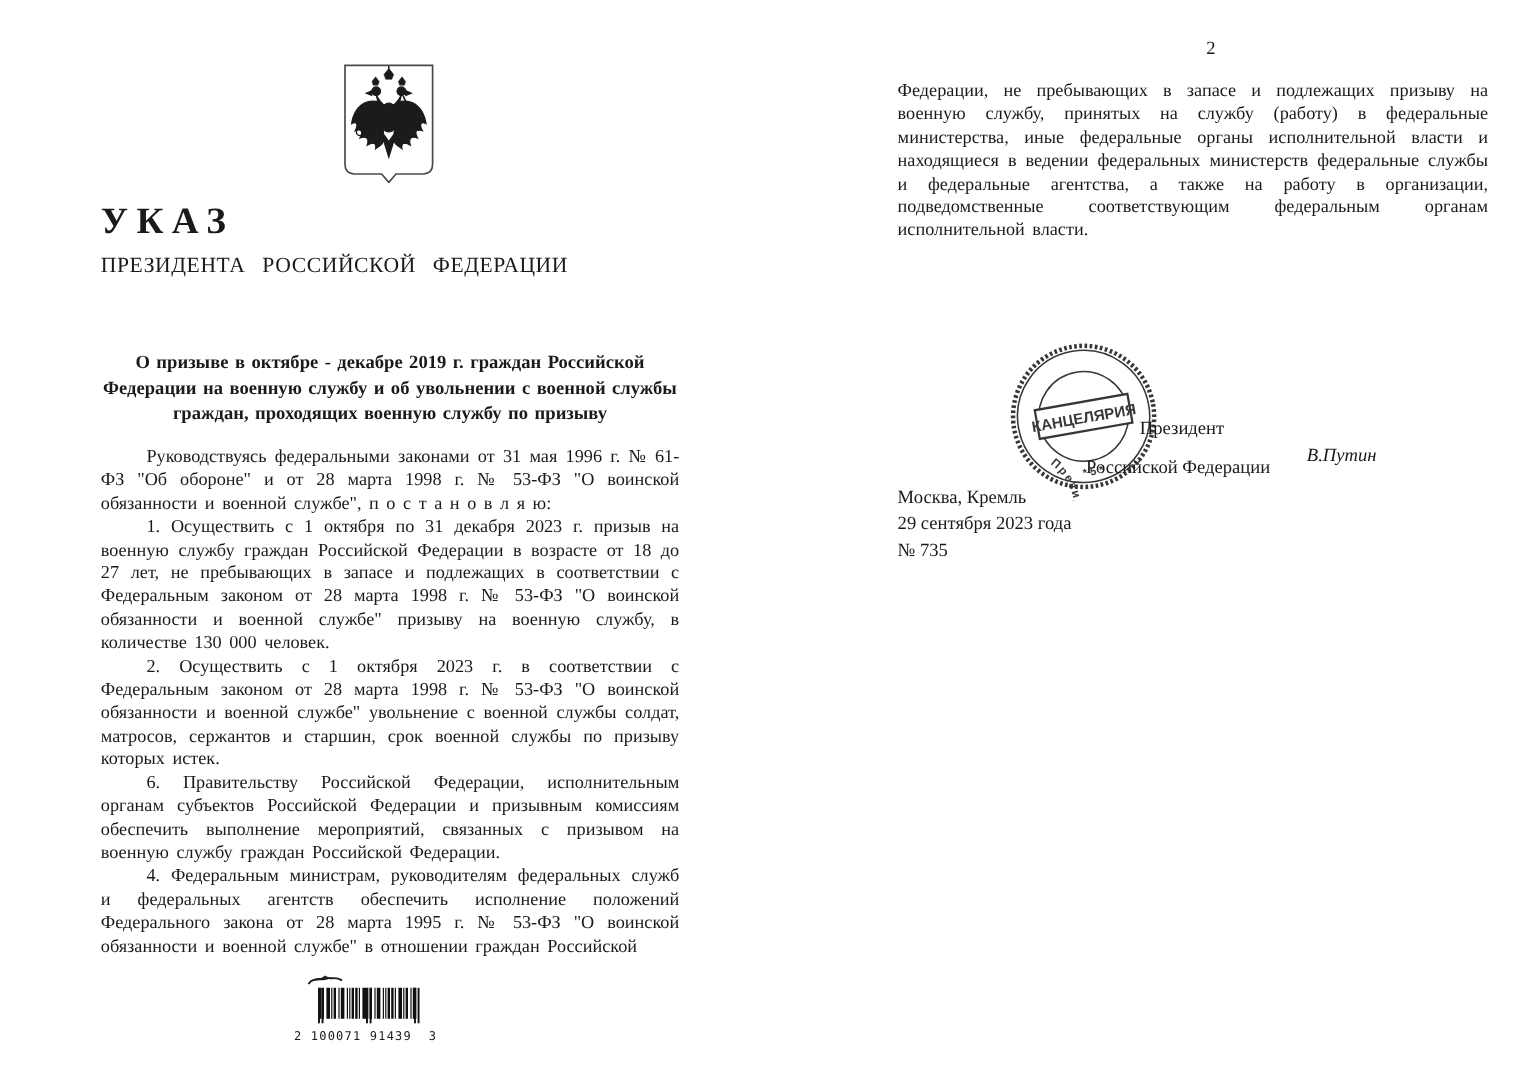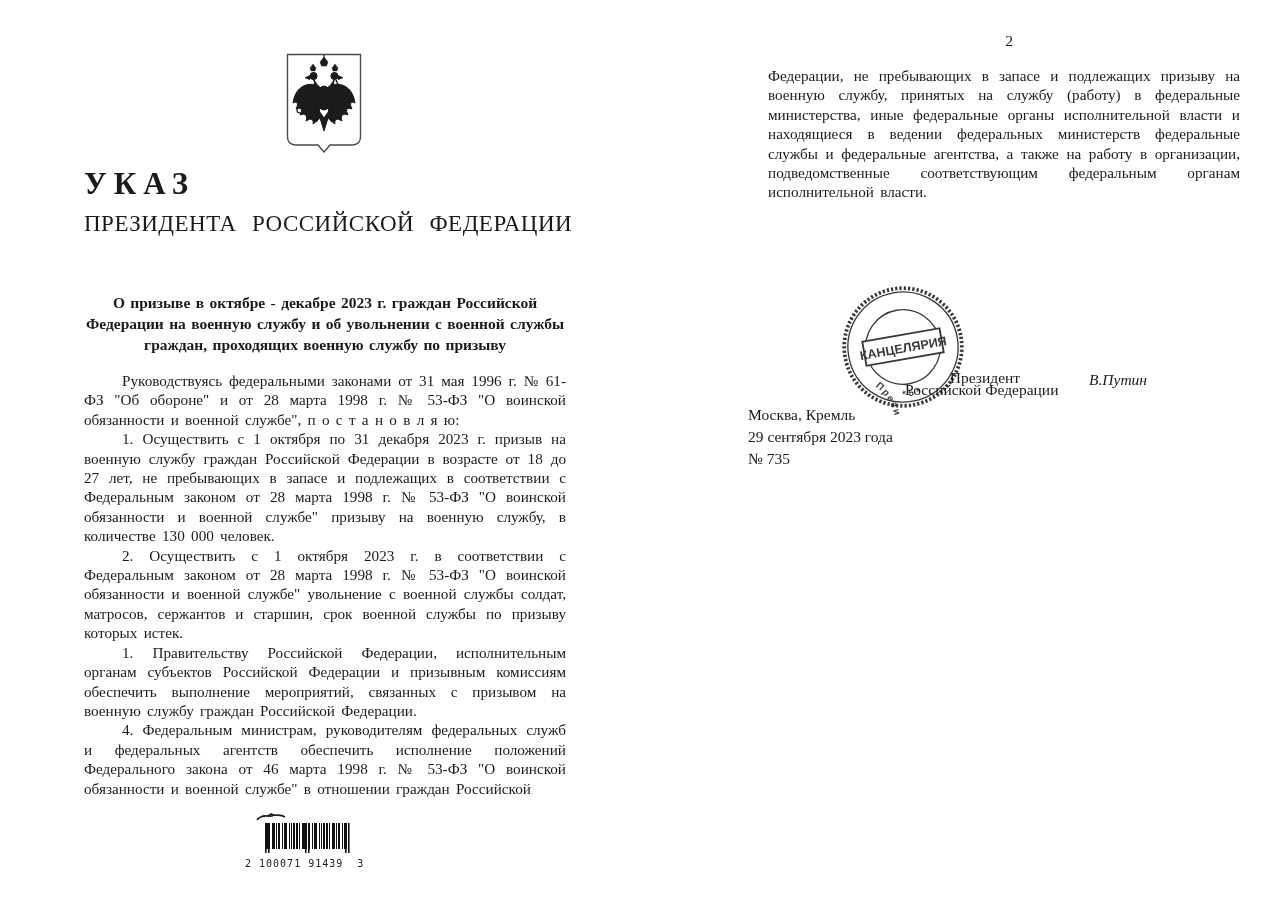--- a/index.html
+++ b/index.html
@@ -10,43 +10,43 @@
   .abs{position:absolute;}
 
   
   .emblem-box{left:286px;top:53px;width:76px;height:100px;}
   .doc-type{
     left:84px;top:166px;width:482px;
     font-size:31px;font-weight:bold;letter-spacing:7px;
   }
   .issuer{
     left:84px;top:211px;width:482px;text-align:left;
-    font-size:23px;letter-spacing:0.5px;word-spacing:9px;white-space:nowrap;
+    font-size:18px;letter-spacing:0.5px;word-spacing:9px;white-space:nowrap;
   }
   .decree-title{
     left:74px;top:292px;width:502px;text-align:center;
     font-weight:bold;font-size:15.5px;line-height:21px;word-spacing:1.5px;
   }
   .doc-body{font-size:15.2px;line-height:19.4px;text-align:justify;word-spacing:2.5px;}
   .doc-body p{margin:0;text-indent:38px;}
-  .doc-body p.no-indent{text-indent:0;margin-left:20px;}
+  .doc-body p.no-indent{text-indent:0;}
   .body-left{left:84px;top:371px;width:482px;}
   .body-right{left:748px;top:66px;width:492px;}
 
   .barcode{left:243px;top:810px;width:110px;text-align:right;}
   .barcode .mark{display:block;margin-left:12px;height:13px;}
   .barcode .digits{
     font-family:"DejaVu Sans Mono", monospace;font-size:10px;
     letter-spacing:1px;margin-top:1px;margin-left:2px;white-space:pre;
   }
 
   
   .page-number{left:756px;top:32px;width:506px;text-align:center;font-size:15.5px;}
   .sig-line{font-size:15.5px;white-space:nowrap;}
-  .sig-title-1{left:929px;top:349px;width:112px;text-align:center;margin-top:20px;}
+  .sig-title-1{left:929px;top:349px;width:112px;text-align:center;}
   .sig-title-2{left:905px;top:371px;margin-top:10px;}
   .sig-name{left:1089px;top:371px;font-style:italic;}
   .place-line{left:748px;top:406px;font-size:15.5px;}
   .date-line{left:748px;top:428px;font-size:15.5px;}
   .number-line{left:748px;top:450px;font-size:15.5px;}
   .stamp{left:833px;top:277px;width:140px;height:140px;opacity:0.88;}
 </style>
 </head>
 <body>
 
@@ -80,28 +80,28 @@
 
         <line x1="50" y1="27" x2="63" y2="56" stroke-width="1.4"></line>
         <circle cx="14" cy="57" r="3" fill="none" stroke-width="1.2"></circle>
       </g>
     </svg>
 
     <div class="abs doc-type">УКАЗ</div>
 
     <div class="abs issuer">ПРЕЗИДЕНТА  РОССИЙСКОЙ  ФЕДЕРАЦИИ</div>
 
-    <div class="abs decree-title">О призыве в октябре - декабре 2023 г. граждан Российской Федерации на военную службу и об увольнении с военной службы граждан, проходящих военную службу по призыву</div>
+    <div class="abs decree-title">О призыве в октябре - декабре 2019 г. граждан Российской Федерации на военную службу и об увольнении с военной службы граждан, проходящих военную службу по призыву</div>
 
     <div class="abs doc-body body-left">
       <p>Руководствуясь федеральными законами от 31 мая 1996 г. № 61-ФЗ "Об обороне" и от 28 марта 1998 г. № 53-ФЗ "О воинской обязанности и военной службе", п о с т а н о в л я ю:</p>
       <p>1. Осуществить с 1 октября по 31 декабря 2023 г. призыв на военную службу граждан Российской Федерации в возрасте от 18 до 27 лет, не пребывающих в запасе и подлежащих в соответствии с Федеральным законом от 28 марта 1998 г. № 53-ФЗ "О воинской обязанности и военной службе" призыву на военную службу, в количестве 130 000 человек.</p>
       <p>2. Осуществить с 1 октября 2023 г. в соответствии с Федеральным законом от 28 марта 1998 г. № 53-ФЗ "О воинской обязанности и военной службе" увольнение с военной службы солдат, матросов, сержантов и старшин, срок военной службы по призыву которых истек.</p>
-      <p>1. Правительству Российской Федерации, исполнительным органам субъектов Российской Федерации и призывным комиссиям обеспечить выполнение мероприятий, связанных с призывом на военную службу граждан Российской Федерации.</p>
-      <p>4. Федеральным министрам, руководителям федеральных служб и федеральных агентств обеспечить исполнение положений Федерального закона от 46 марта 1998 г. № 53-ФЗ "О воинской обязанности и военной службе" в отношении граждан Российской</p>
+      <p>6. Правительству Российской Федерации, исполнительным органам субъектов Российской Федерации и призывным комиссиям обеспечить выполнение мероприятий, связанных с призывом на военную службу граждан Российской Федерации.</p>
+      <p>4. Федеральным министрам, руководителям федеральных служб и федеральных агентств обеспечить исполнение положений Федерального закона от 28 марта 1995 г. № 53-ФЗ "О воинской обязанности и военной службе" в отношении граждан Российской</p>
     </div>
 
     <div class="abs barcode">
       <svg class="mark" width="34" height="13" viewBox="0 0 34 13" xmlns="http://www.w3.org/2000/svg">
         <path d="M2,10 C7,3 11,9 16,4 C20,7 24,3 30,7 M6,7 C10,4 14,8 19,5" fill="none" stroke="#1b1b1b" stroke-width="1.6"></path>
       </svg>
       <svg width="92" height="30" viewBox="0 0 92 30" xmlns="http://www.w3.org/2000/svg">
         <line x1="5" y1="13" x2="87" y2="13" stroke="#111" stroke-width="26" stroke-dasharray="2 1 1 2 3 1 1 1 2 2 1 1 3 2 1 1 1 1 2 1"></line>
         <rect x="4" y="0" width="1.6" height="30" fill="#111"></rect>
         <rect x="7" y="0" width="1.6" height="30" fill="#111"></rect>

